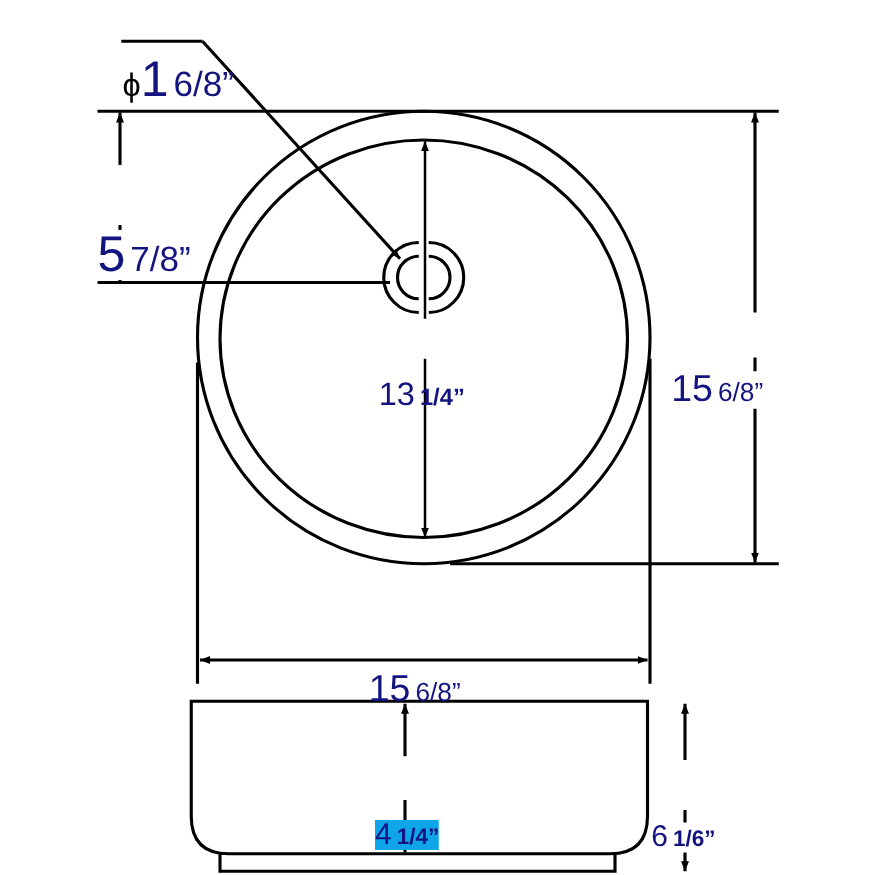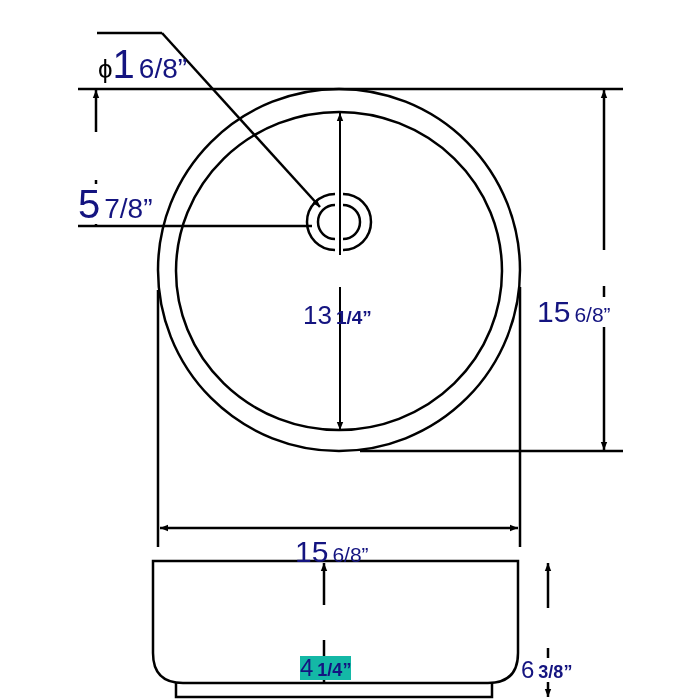--- a/index.html
+++ b/index.html
@@ -73,19 +73,19 @@
 </div>
 
 <div class="lbl" style="left:537px; top:253px; background:#fff;">
   <span class="big" style="font-size:30px;">15</span><span class="frac" style="font-size:21px;">6/8”</span>
 </div>
 
 <div class="lbl" style="left:295px; top:493px;">
   <span class="big" style="font-size:30px;">15</span><span class="frac" style="font-size:21px;">6/8”</span>
 </div>
 
-<div class="lbl bold" style="left:300px; top:612px; background:#14b8a6;">
+<div class="lbl bold" style="left:300px; top:612px; background:#0ea5e9;">
   <span class="big" style="font-size:24px;">4</span><span class="frac" style="font-size:18px;">1/4”</span>
 </div>
 
 <div class="lbl bold" style="left:521px; top:614px; background:#fff;">
-  <span class="big" style="font-size:24px;">6</span><span class="frac" style="font-size:18px;">3/8”</span>
+  <span class="big" style="font-size:24px;">6</span><span class="frac" style="font-size:18px;">1/6”</span>
 </div>
 
 </body></html>

